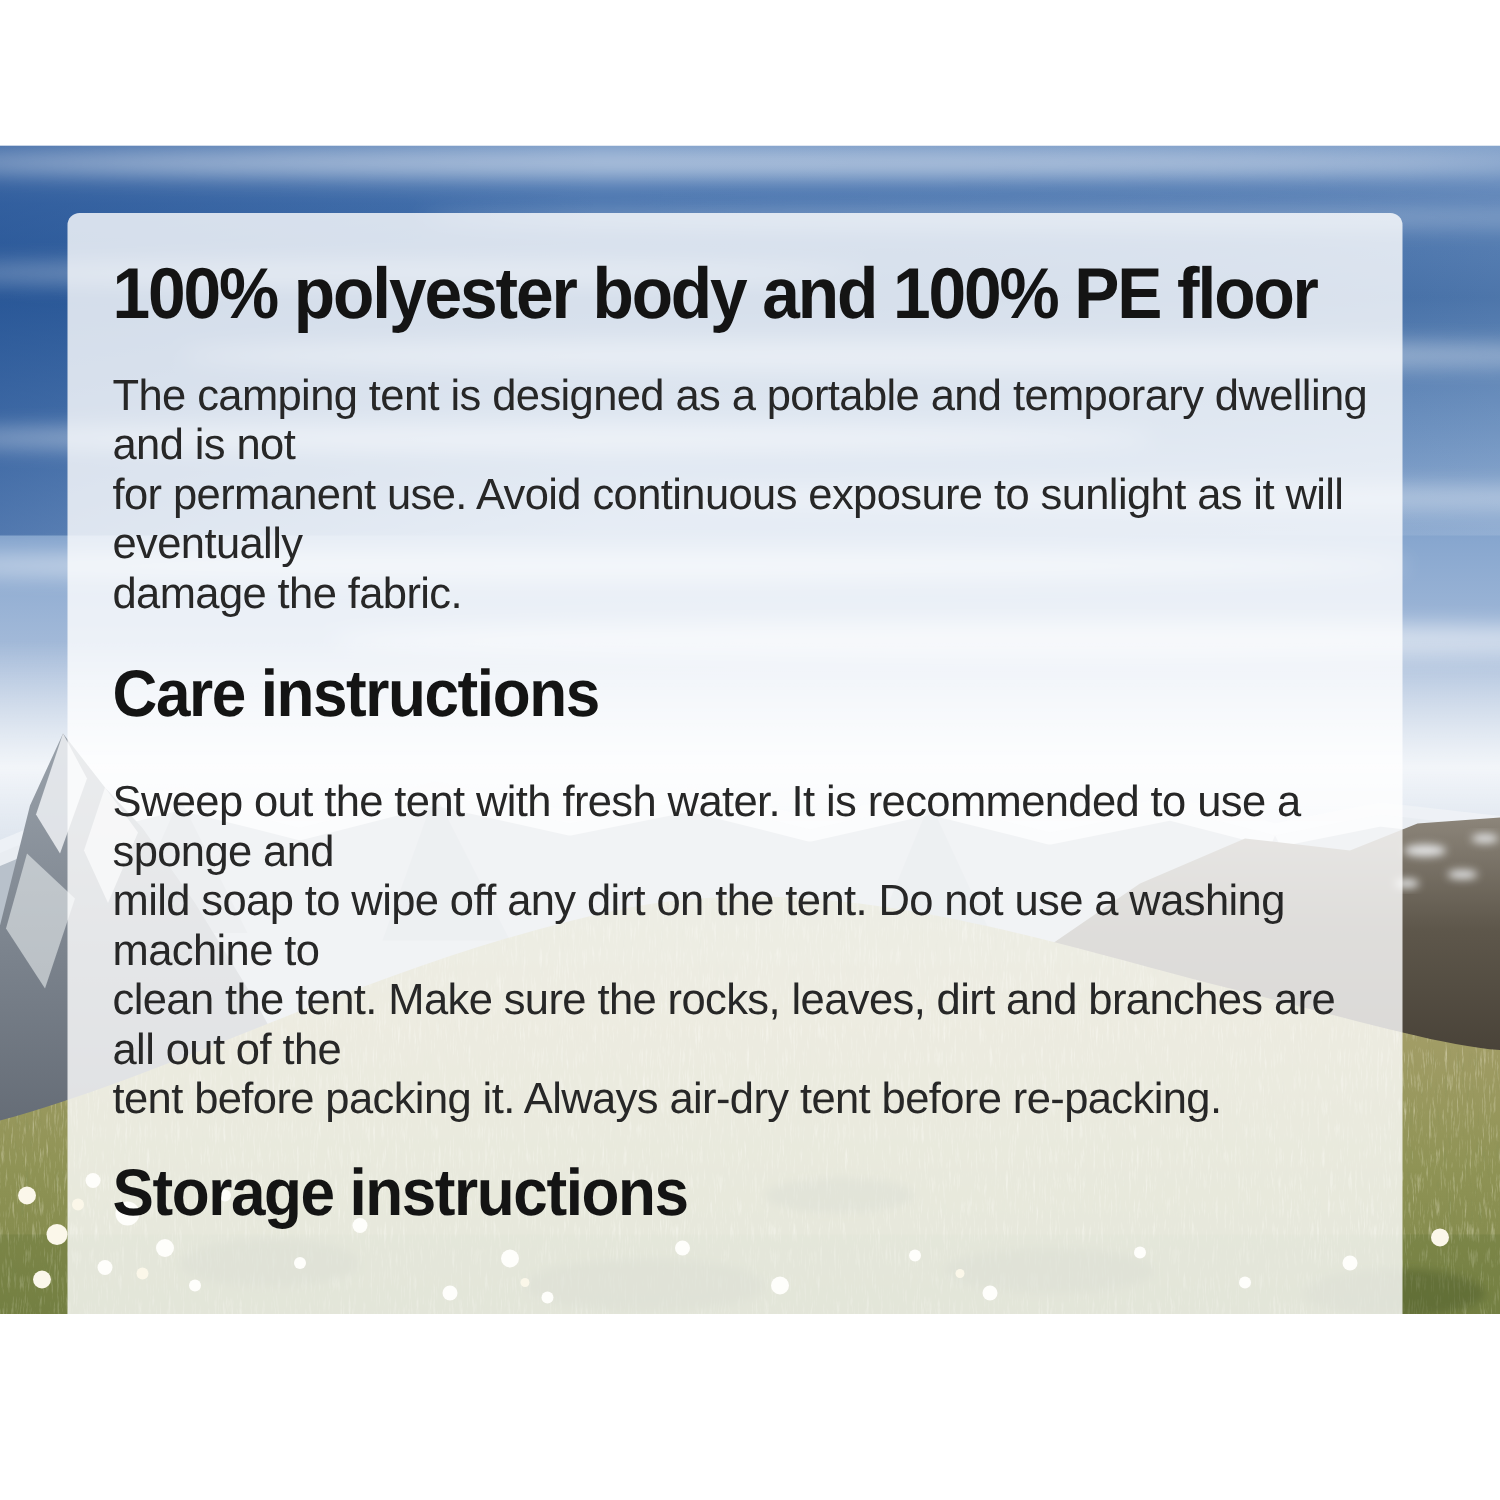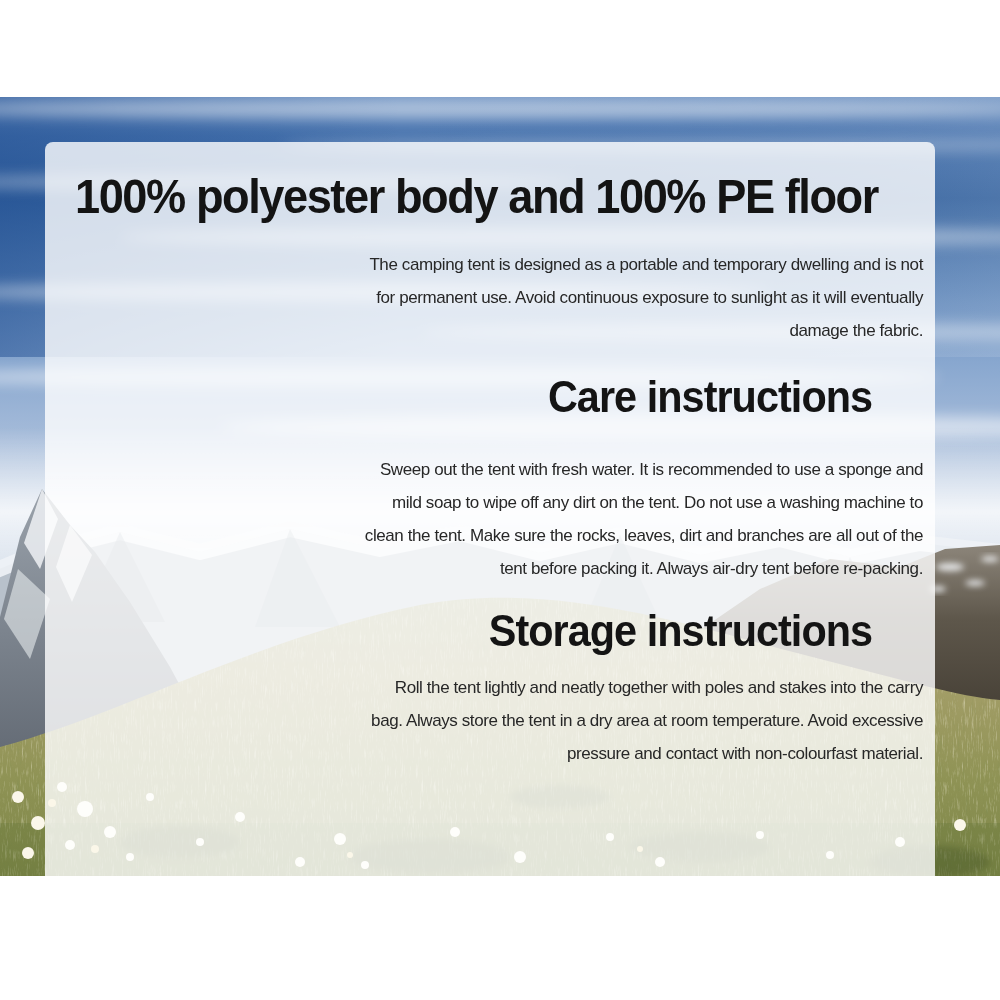--- a/index.html
+++ b/index.html
@@ -24,36 +24,35 @@
 
   
   .card {
     position: absolute;
     left: 45px; top: 142px;
     width: 890px; height: 760px;
     box-sizing: border-box;
     padding: 30px 12px 0 30px;
     border-radius: 8px;
     background: rgba(255, 255, 255, 0.80);
-    text-align: right;
   }
   .card h1, .card h2 {
     margin: 0;
     color: #141414;
     font-weight: bold;
     transform: scaleX(0.94);
     transform-origin: left center;
     white-space: nowrap;
   }
   .card h1 { font-size: 48px; line-height: 50px; letter-spacing: -1.5px; }
   .card h2 { font-size: 44px; line-height: 48px; letter-spacing: -1px; }
   .card p {
     margin: 0;
     color: #272727;
-    font-size: 17px;
+    font-size: 29px;
     line-height: 33px;
     letter-spacing: -0.4px;
     white-space: pre-line;
   }
   .card p.intro   { margin-top: 26px; }
   .card h2.care   { margin-top: 26px; }
   .card p.care    { margin-top: 32px; }
   .card h2.storage{ margin-top: 22px; }
   .card p.storage { margin-top: 16px; }
 </style>
@@ -220,18 +219,15 @@
     <h1>100% polyester body and 100% PE floor</h1>
     <p class="intro">The camping tent is designed as a portable and temporary dwelling and is not
 for permanent use. Avoid continuous exposure to sunlight as it will eventually
 damage the fabric.</p>
     <h2 class="care">Care instructions</h2>
     <p class="care">Sweep out the tent with fresh water. It is recommended to use a sponge and
 mild soap to wipe off any dirt on the tent. Do not use a washing machine to
 clean the tent. Make sure the rocks, leaves, dirt and branches are all out of the
 tent before packing it. Always air-dry tent before re-packing.</p>
     <h2 class="storage">Storage instructions</h2>
-    <p class="storage">Roll the tent lightly and neatly together with poles and stakes into the carry
-bag. Always store the tent in a dry area at room temperature. Avoid excessive
-pressure and contact with non-colourfast material.</p>
   </div>
 
 </div>
 
 </body></html>

